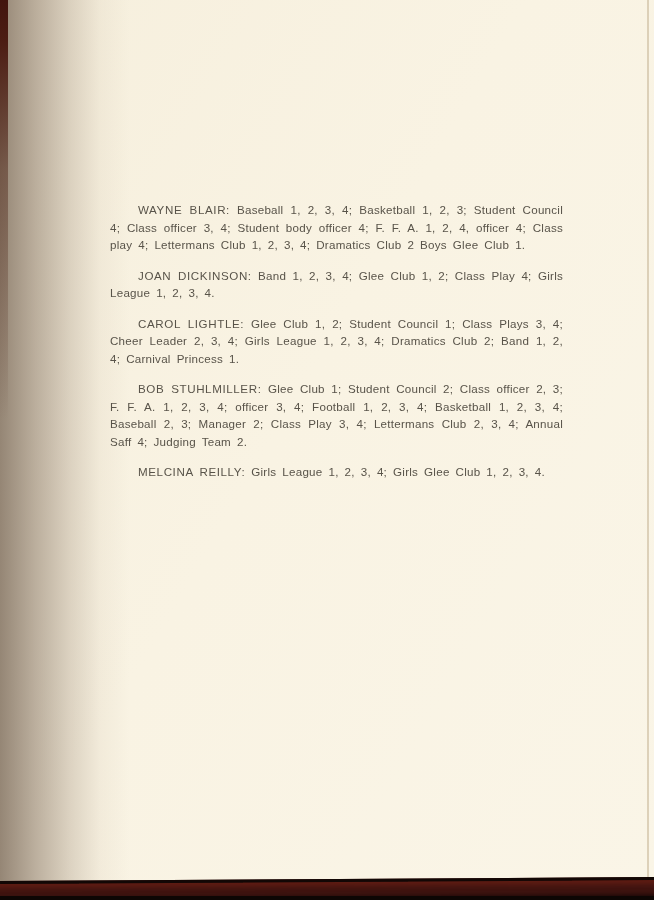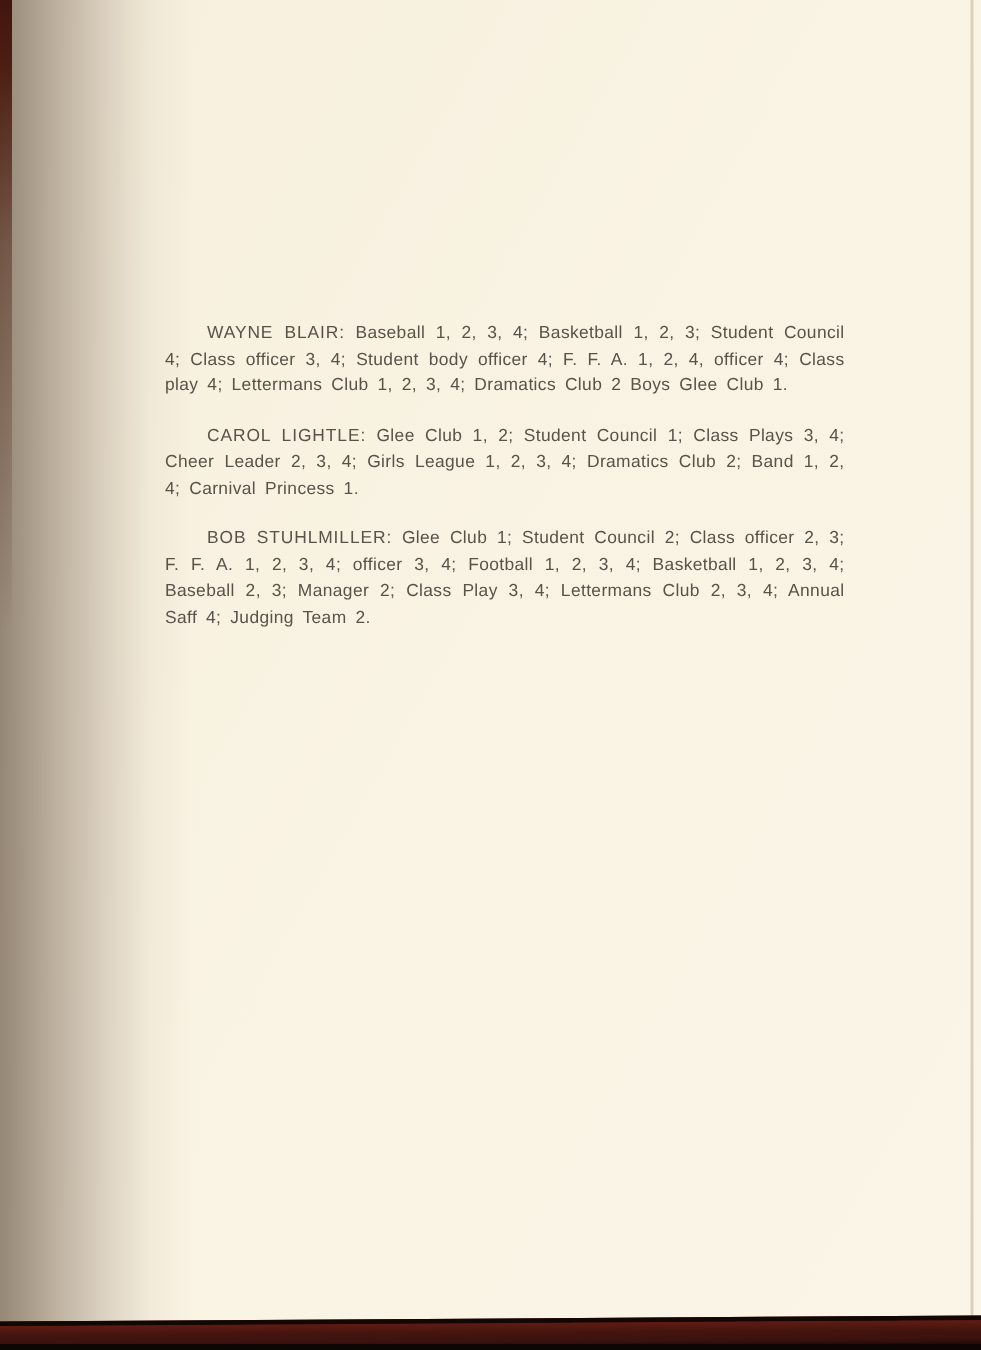--- a/index.html
+++ b/index.html
@@ -72,21 +72,21 @@
     pointer-events: none;
   }
   
   .entries {
     position: absolute;
     top: 197px;
     left: 110px;
     width: 453px;
   }
   .entry {
-    margin: 16px 0 13px 0;
+    margin: 4px 0 13px 0;
     font-size: 11.6px;
     line-height: 17.5px;
     color: #585349;
     text-align: justify;
     text-indent: 28px;
     word-spacing: 2.5px;
     letter-spacing: 0.25px;
   }
   .entry-name {
     
@@ -96,19 +96,21 @@
 </head>
 <body>
 
 <div class="page">
   <div class="gutter-shadow"></div>
   <div class="spine-left"></div>
   <div class="page-edge-right"></div>
 
   <div class="entries">
       <p class="entry"><span class="entry-name">WAYNE BLAIR:</span><span> Baseball 1, 2, 3, 4; Basketball 1, 2, 3; Student Council 4; Class officer 3, 4; Student body officer 4; F. F. A. 1, 2, 4, officer 4; Class play 4; Lettermans Club 1, 2, 3, 4; Dramatics Club 2 Boys Glee Club 1.</span></p>
+      <p class="entry"><span class="entry-name">JOAN DICKINSON:</span><span> Band 1, 2, 3, 4; Glee Club 1, 2; Class Play 4; Girls League 1, 2, 3, 4.</span></p>
       <p class="entry"><span class="entry-name">CAROL LIGHTLE:</span><span> Glee Club 1, 2; Student Council 1; Class Plays 3, 4; Cheer Leader 2, 3, 4; Girls League 1, 2, 3, 4; Dramatics Club 2; Band 1, 2, 4; Carnival Princess 1.</span></p>
       <p class="entry"><span class="entry-name">BOB STUHLMILLER:</span><span> Glee Club 1; Student Council 2; Class officer 2, 3; F. F. A. 1, 2, 3, 4; officer 3, 4; Football 1, 2, 3, 4; Basketball 1, 2, 3, 4; Baseball 2, 3; Manager 2; Class Play 3, 4; Lettermans Club 2, 3, 4; Annual Saff 4; Judging Team 2.</span></p>
+      <p class="entry"><span class="entry-name">MELCINA REILLY:</span><span> Girls League 1, 2, 3, 4; Girls Glee Club 1, 2, 3, 4.</span></p>
     </div>
 
   <div class="cover-bottom"></div>
   <div class="cover-bottom-blackline"></div>
 </div>
 
 </body></html>

